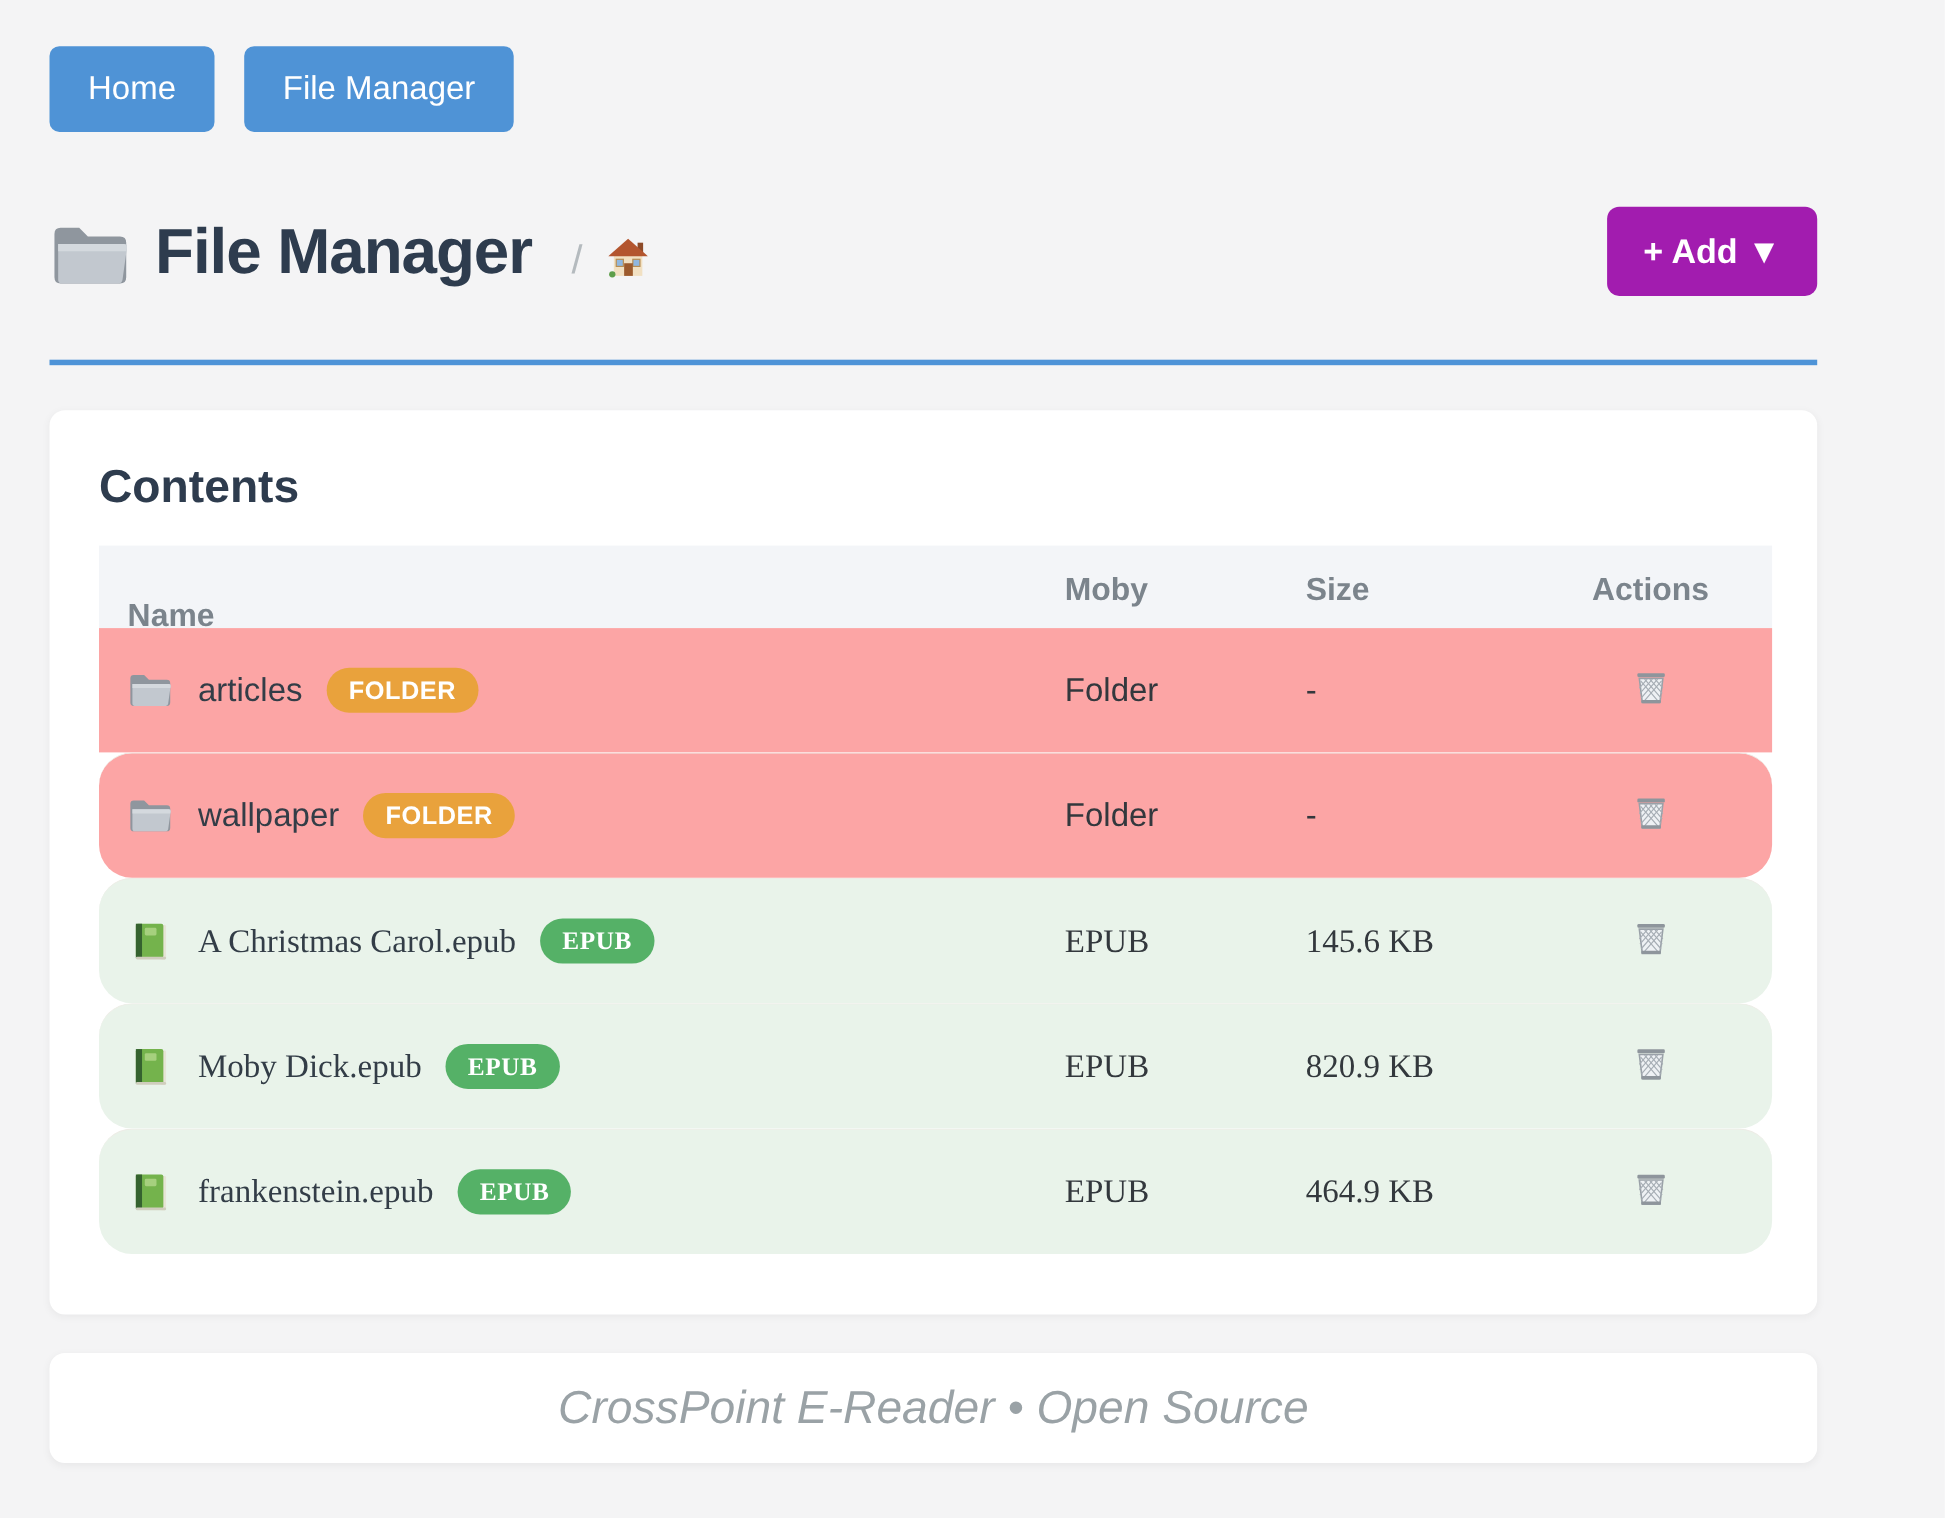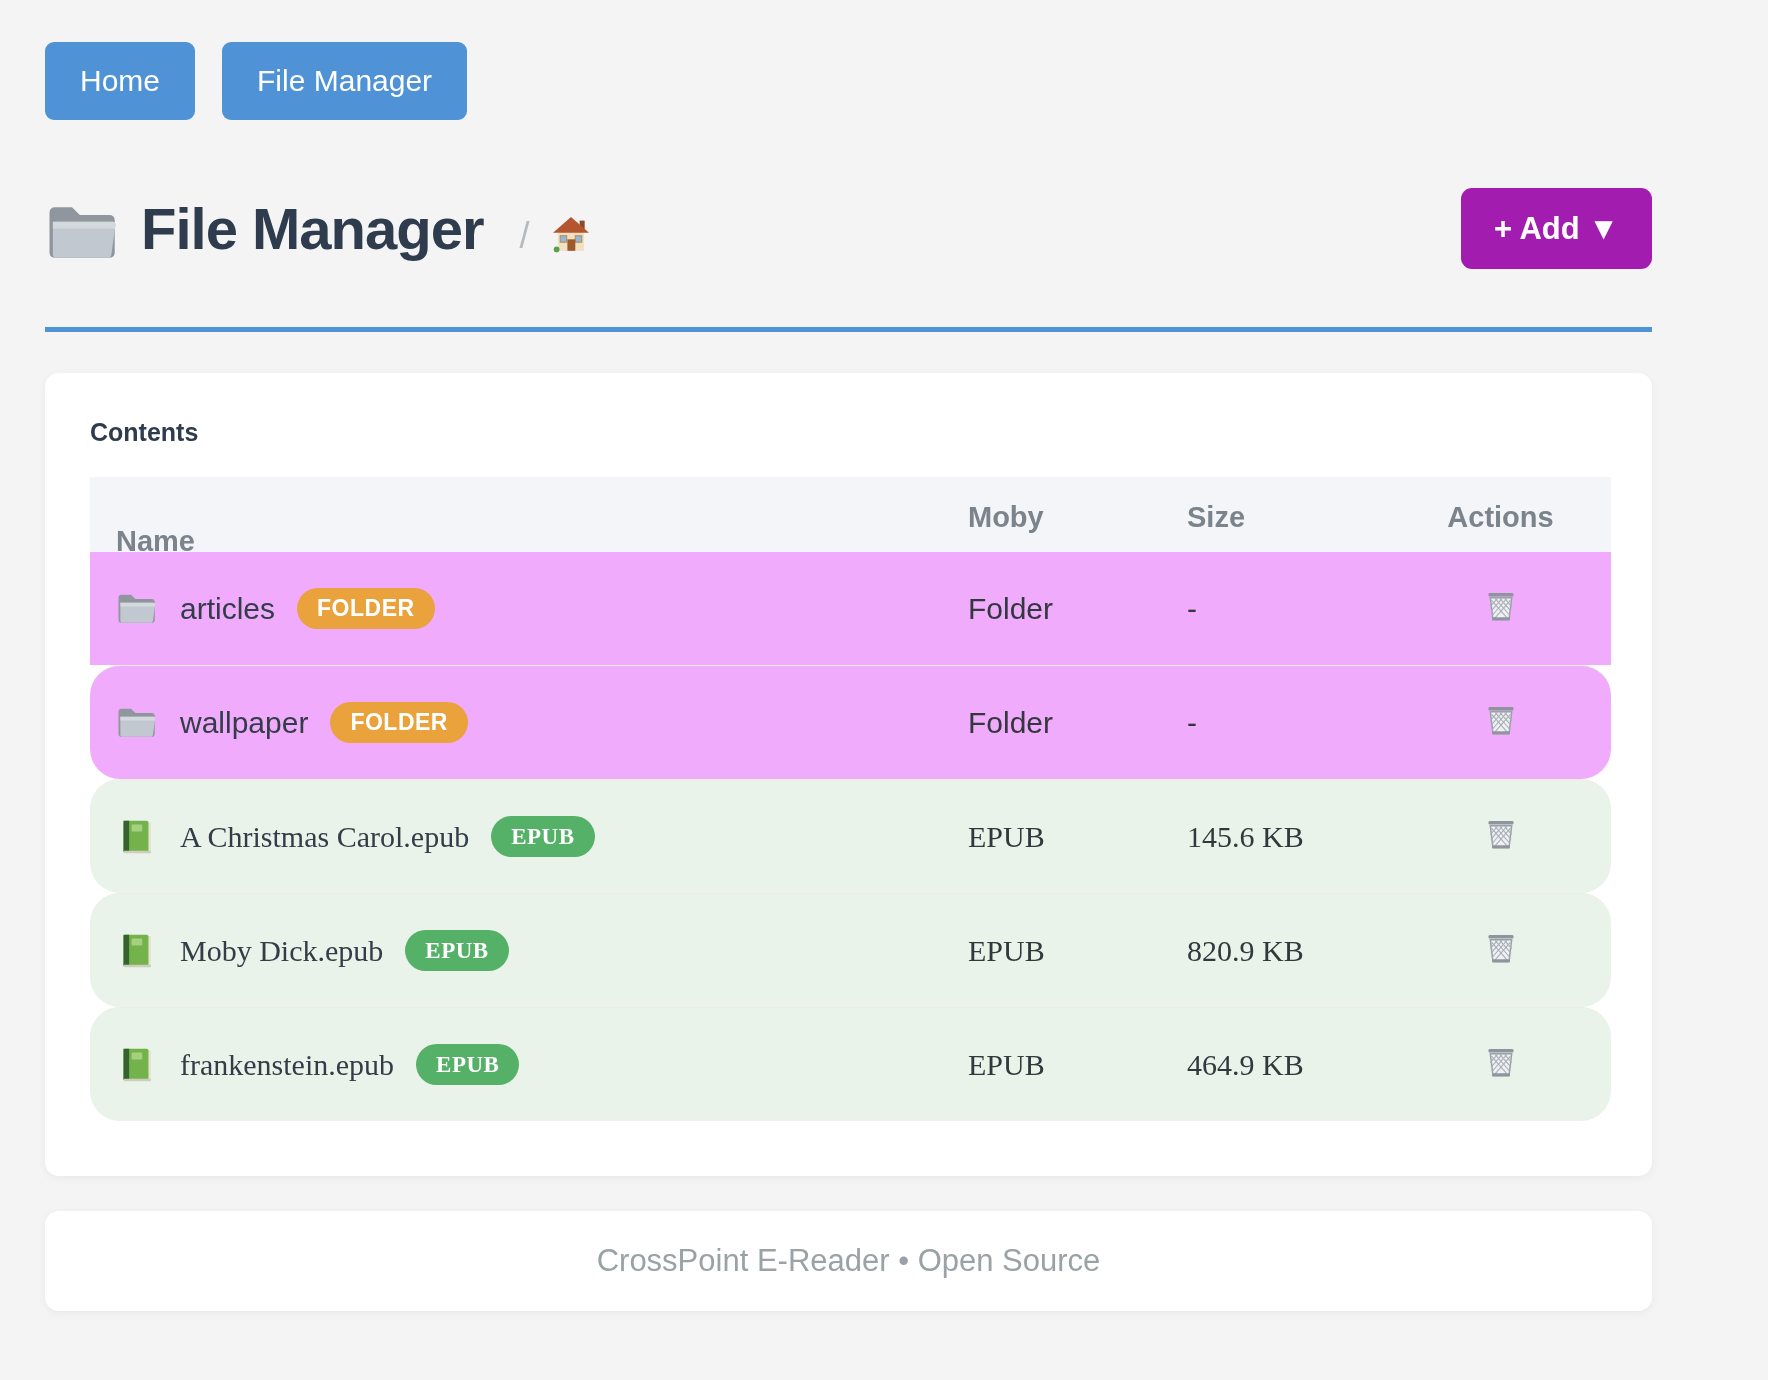--- a/index.html
+++ b/index.html
@@ -45,41 +45,41 @@
   
   .card{
     background:#ffffff;border-radius:14px;
     box-shadow:0 2px 8px rgba(0,0,0,0.05);
   }
   .main-card{
     margin-top:41px;
     padding:45px 41px 55px 45px;
   }
   .card-head{display:flex;align-items:baseline;justify-content:space-between;}
-  .card-title{font-size:25px;font-weight:bold;color:#2e3c4e;}
+  .card-title{font-size:42px;font-weight:bold;color:#2e3c4e;}
   .card-summary{font-size:29px;color:#8b9398;}
 
   
   .table{margin-top:30px;width:1521px;}
   .trow{
     display:grid;
     grid-template-columns:865px 220px 215px 221px;
     align-items:center;
   }
   .thead{
     height:75px;background:#f3f5f8;
     color:#7b848c;font-weight:bold;font-size:29px;
   }
   .thead .c-name{padding-left:26px;margin-top:48px;}
   .c-type{padding-left:13px;}
   .c-size{padding-left:12px;}
   .c-actions{text-align:center;}
   .tbody .trow{height:113px;font-size:30px;color:#33383d;}
   .tbody .trow + .trow{border-top:1px solid #edece6;border-radius:30px;}
-  .row-folder{background:#f0abfc;}
+  .row-folder{background:#fca5a5;}
   .row-epub{background:#e9f3ea;font-family:Liberation Serif, serif;}
   .c-name{display:flex;align-items:center;padding-left:26px;}
   .row-icon{width:40px;height:40px;margin-right:24px;flex:0 0 auto;}
   .item-name{color:#333d47;cursor:pointer;}
   .badge{
     display:inline-block;margin-left:22px;
     font-size:23px;font-weight:bold;color:#ffffff;letter-spacing:0.5px;
     padding:9px 20px;border-radius:999px;line-height:1;
   }
   .badge-folder{background:#e9a23c;}
@@ -88,21 +88,21 @@
     display:inline-flex;align-items:center;justify-content:center;
     width:46px;height:46px;background:none;border:none;cursor:pointer;padding:0;
   }
   .trash-btn svg{width:38px;height:38px;}
 
   
   .footer-card{
     margin-top:35px;height:100px;
     display:flex;align-items:center;justify-content:center;
   }
-  .footer-text{font-size:31px;color:#9aa2a6;}
+  .footer-text{font-size:42px;color:#9aa2a6;font-style:italic;}
 </style>
 </head>
 <body>
 
 <div class="page">
 
   <div class="nav">
     <button class="nav-btn">Home</button>
     <button class="nav-btn">File Manager</button>
   </div>

